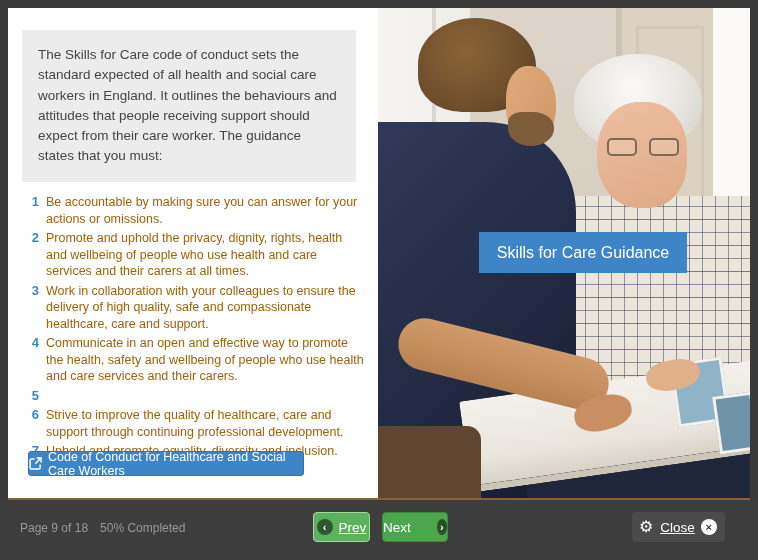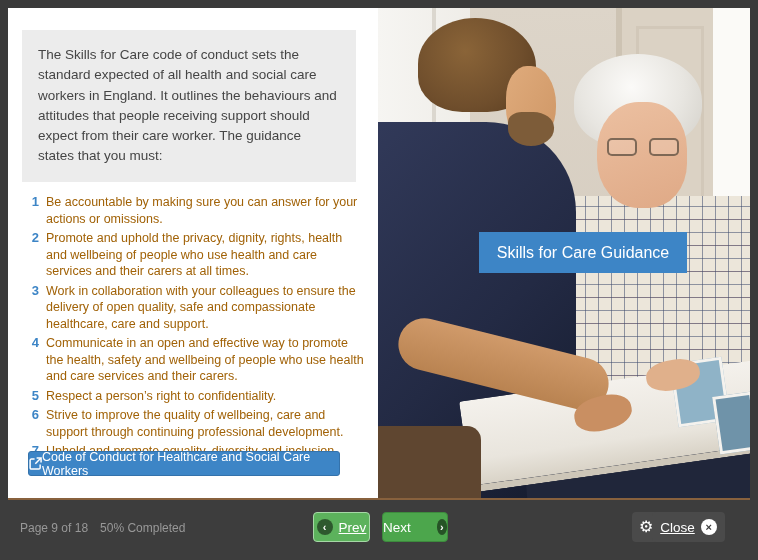--- a/index.html
+++ b/index.html
@@ -11,21 +11,21 @@
   .stage-underline { position:absolute; left:8px; top:498px; width:742px; height:2px; background:#9c6b3f; opacity:.8; }
 
   
   .left-panel { position:absolute; left:0; top:0; width:370px; height:490px; background:#fff; }
   .intro-box { position:absolute; left:14px; top:22px; width:334px; background:#ececec; padding:15px 16px; font-size:13.5px; line-height:1.5; color:#454545; }
   .list { position:absolute; left:16px; top:186px; width:340px; }
   .li { display:flex; margin-bottom:3px; }
   .li .num { width:15px; flex:0 0 15px; text-align:right; margin-right:7px; color:#3d85c6; font-size:13px; font-weight:bold; line-height:1.3; }
   .li .txt { color:#a16207; font-size:12.5px; line-height:1.32; }
   .link-note { position:absolute; left:20px; top:424px; font-size:12.5px; color:#4a4a4a; }
-  .link-button { position:absolute; left:20px; top:443px; height:25px; width:312px; background:#3d85c6; border:1px solid #3472ab; border-radius:3px; color:#fff; font-size:12.5px; display:flex; align-items:center; justify-content:center; cursor:pointer; }
+  .link-button { position:absolute; left:20px; top:443px; height:25px; width:276px; background:#3d85c6; border:1px solid #3472ab; border-radius:3px; color:#fff; font-size:12.5px; display:flex; align-items:center; justify-content:center; gap:6px; cursor:pointer; }
   .link-button svg { flex:0 0 auto; }
 
   
   .photo { position:absolute; left:370px; top:0; width:372px; height:490px; overflow:hidden; background:linear-gradient(180deg,#ddd5c9 0%,#d6cdc0 55%,#c9bfb1 100%); }
   .ph { position:absolute; }
   .ph-window-left { left:0; top:0; width:92px; height:430px; background:linear-gradient(90deg,#f6f5f2,#efede8); }
   .ph-window-left:before { content:""; position:absolute; left:54px; top:0; width:4px; height:100%; background:#dbd7cf; }
   .ph-window-left:after { content:""; position:absolute; left:0; top:238px; width:100%; height:5px; background:#dbd7cf; }
   .ph-door { left:238px; top:0; width:102px; height:235px; background:#dbd2c4; border-left:6px solid #cdc3b3; border-right:5px solid #cdc3b3; }
   .ph-door:before { content:""; position:absolute; left:14px; top:18px; width:62px; height:190px; border:3px solid #d2c8b9; }
@@ -92,33 +92,32 @@
         <div class="li">
         <span class="num">1</span>
         <span class="txt">Be accountable by making sure you can answer for your actions or omissions.</span>
       </div>
         <div class="li">
         <span class="num">2</span>
         <span class="txt">Promote and uphold the privacy, dignity, rights, health and wellbeing of people who use health and care services and their carers at all times.</span>
       </div>
         <div class="li">
         <span class="num">3</span>
-        <span class="txt">Work in collaboration with your colleagues to ensure the delivery of open quality, safe and compassionate healthcare, care and support.</span>
+        <span class="txt">Work in collaboration with your colleagues to ensure the delivery of high quality, safe and compassionate healthcare, care and support.</span>
       </div>
         <div class="li">
         <span class="num">4</span>
         <span class="txt">Communicate in an open and effective way to promote the health, safety and wellbeing of people who use health and care services and their carers.</span>
       </div>
         <div class="li">
         <span class="num">5</span>
-        <span class="txt">Respect a person’s right to confidentiality.</span>
       </div>
         <div class="li">
         <span class="num">6</span>
-        <span class="txt">Strive to improve the quality of wellbeing, care and support through continuing professional development.</span>
+        <span class="txt">Strive to improve the quality of healthcare, care and support through continuing professional development.</span>
       </div>
         <div class="li">
         <span class="num">7</span>
         <span class="txt">Uphold and promote equality, diversity and inclusion.</span>
       </div>
       </div>
 
 
     <div class="link-button">
       <span style="display:inline-flex;">

